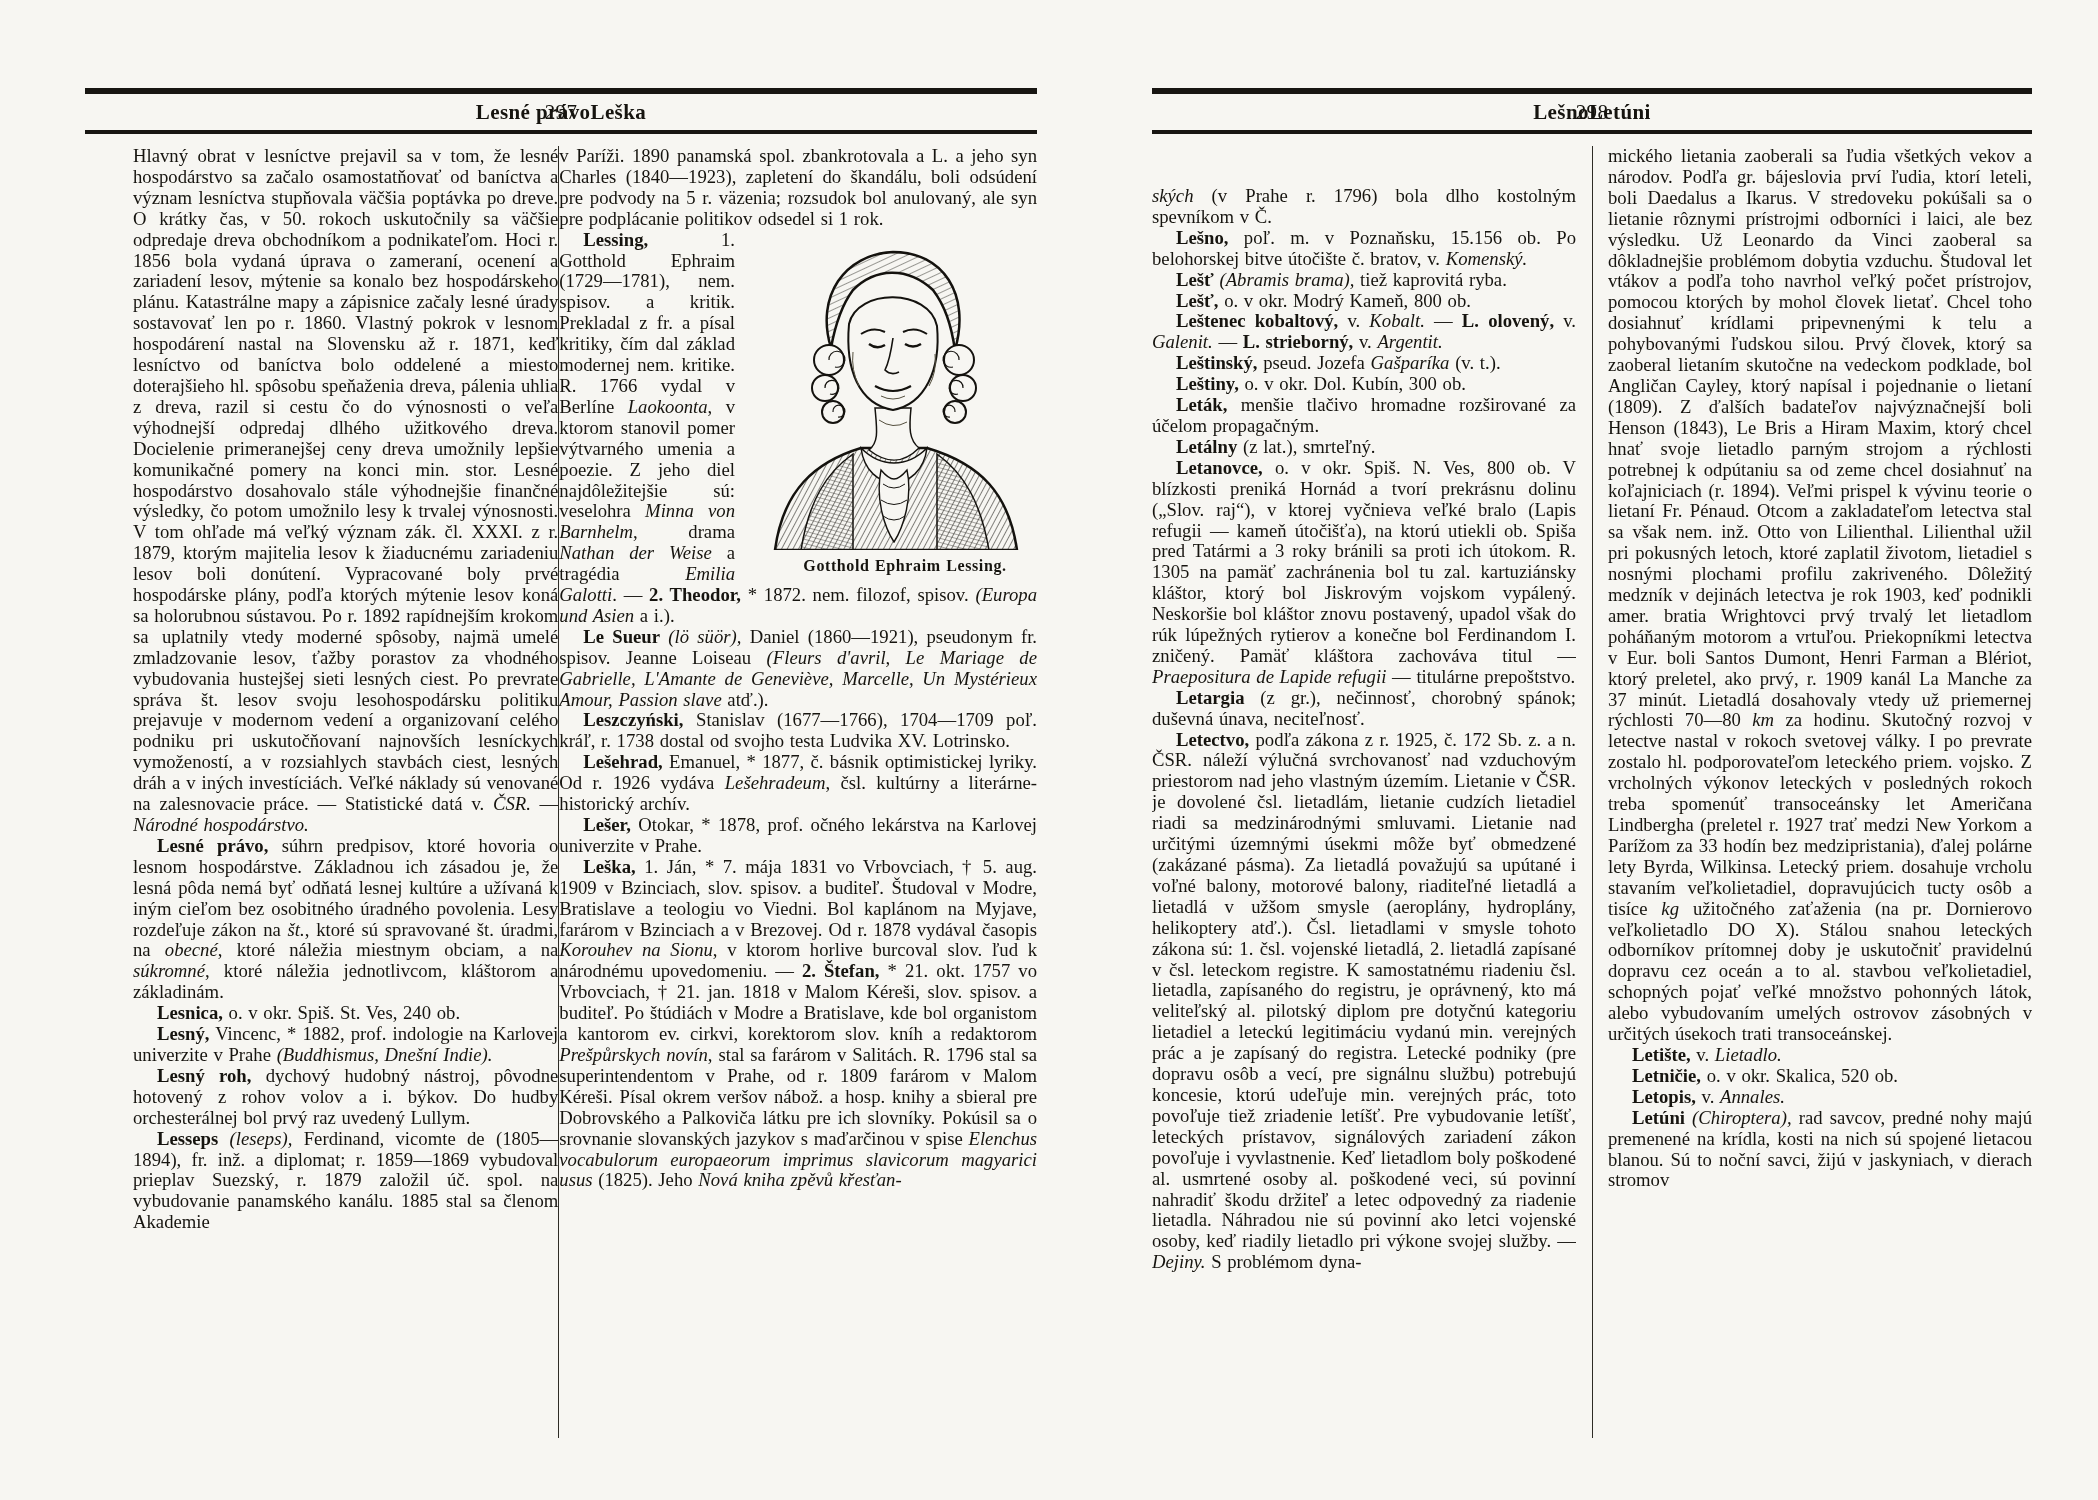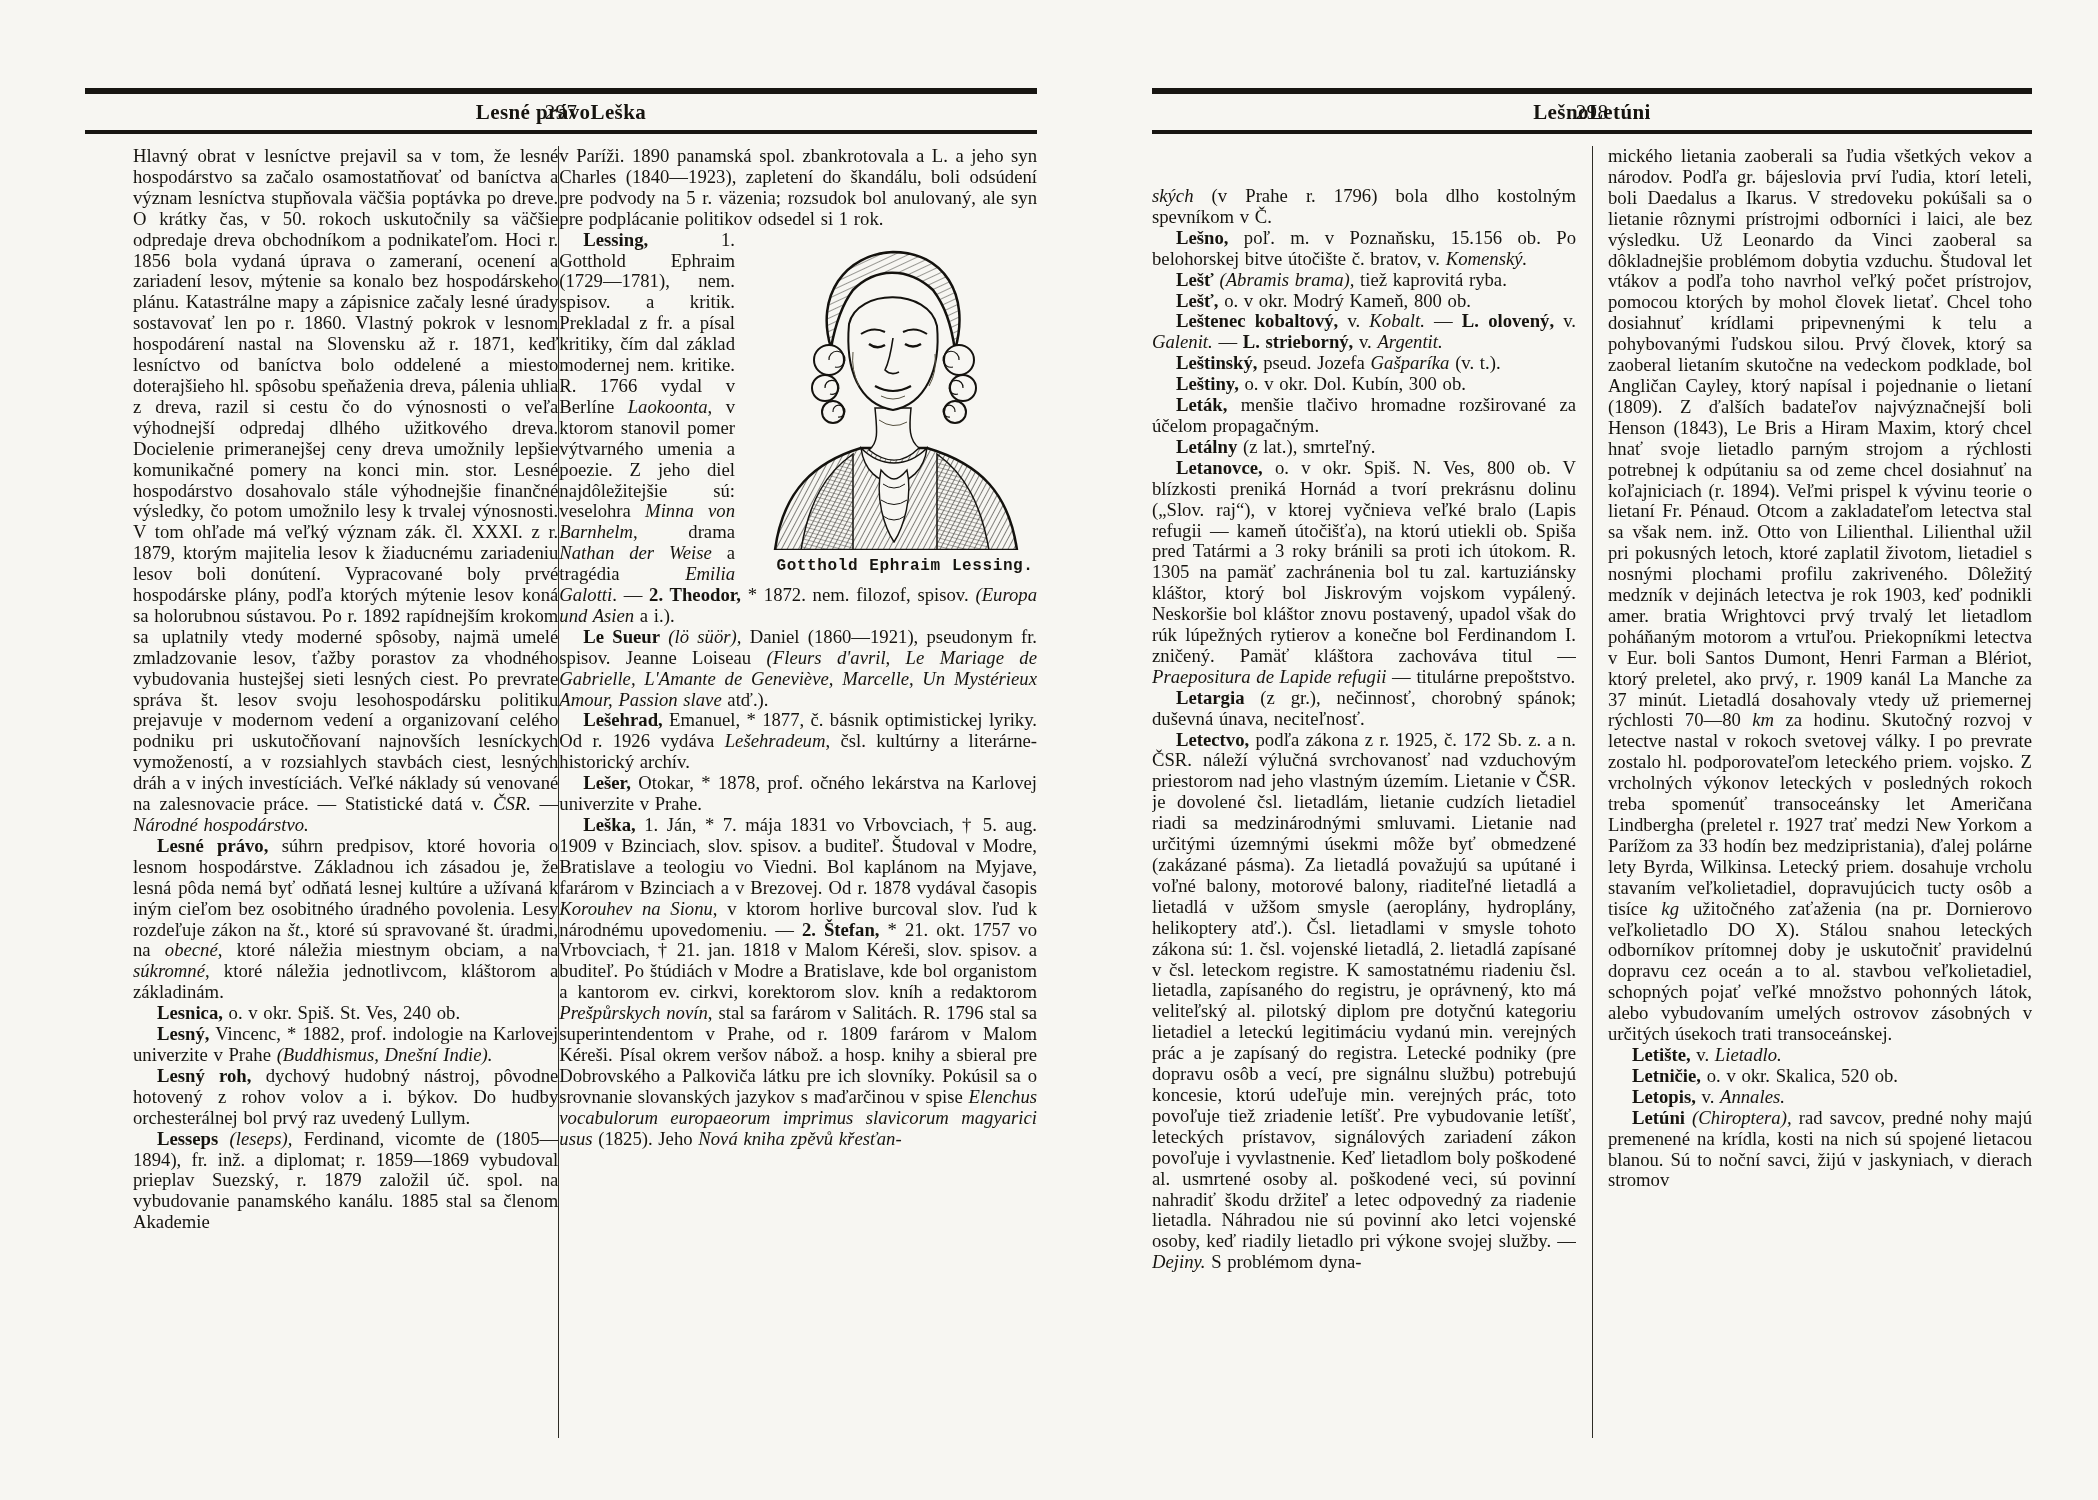--- a/index.html
+++ b/index.html
@@ -33,21 +33,21 @@
   .gutter{flex:1;display:flex;}
   .col p{margin:0;padding:0;}
   .col p.ind{text-indent:24px;}
   .col b{font-weight:700;}
   .fig-float{
     float:right;width:288px;margin:2px 0 3px 14px;text-align:center;
   }
   .fig-float svg{display:block;width:272px;height:318px;margin:0 auto;}
   .fig-caption{
     display:block;font-size:16px;font-weight:bold;letter-spacing:.6px;
-    margin-top:6px;font-family:Liberation Mono, monospace;
+    margin-top:6px;font-family:Liberation Serif, serif;
   }
 </style>
 </head>
 <body>
 
 <div>
 
   <section class="page" id="page-left">
     <header class="page-header">
       <div class="rule rule-top"></div>
@@ -112,20 +112,21 @@
       <path d="M112,112 q8,6 16,1 M148,112 q8,5 16,0" fill="none" stroke="#14120e" stroke-width="2.4"></path>
       <path d="M136,106 C134,120 132,130 128,138 q6,6 14,2" fill="none" stroke="#14120e" stroke-width="1.6"></path>
       <path d="M118,154 q18,10 36,0" fill="none" stroke="#14120e" stroke-width="2.2"></path>
       <path d="M124,164 q12,6 24,0" fill="none" stroke="#55503f" stroke-width="1"></path>
       <path d="M96,120 q-2,18 6,34 M178,122 q2,18 -6,32" fill="none" stroke="#55503f" stroke-width="1"></path>
     </svg>
     <span class="fig-caption">Gotthold Ephraim Lessing.</span>
   </span>
 <b>Lessing,</b><span> 1. Gotthold Ephraim (1729—1781), nem. spisov. a kritik. Prekladal z fr. a písal kritiky, čím dal základ modernej nem. kritike. R. 1766 vydal v Berlíne </span><i>Laokoonta</i><span>, v ktorom stanovil pomer výtvarného umenia a poezie. Z jeho diel najdôležitejšie sú: veselohra </span><i>Minna von Barnhelm</i><span>, drama </span><i>Nathan der Weise</i><span> a tragédia </span><i>Emilia Galotti</i><span>. — </span><b>2. Theodor,</b><span> * 1872. nem. filozof, spisov. </span><i>(Europa und Asien</i><span> a i.).</span></p>
           <p class="ind"><b>Le Sueur</b><span> </span><i>(lö süör),</i><span> Daniel (1860—1921), pseudonym fr. spisov. Jeanne Loiseau </span><i>(Fleurs d'avril, Le Mariage de Gabrielle, L'Amante de Geneviève, Marcelle, Un Mystérieux Amour, Passion slave</i><span> atď.).</span></p>
+          <p class="ind"><b>Leszczyński,</b><span> Stanislav (1677—1766), 1704—1709 poľ. kráľ, r. 1738 dostal od svojho testa Ludvika XV. Lotrinsko.</span></p>
           <p class="ind"><b>Lešehrad,</b><span> Emanuel, * 1877, č. básnik optimistickej lyriky. Od r. 1926 vydáva </span><i>Lešehradeum</i><span>, čsl. kultúrny a literárne-historický archív.</span></p>
           <p class="ind"><b>Lešer,</b><span> Otokar, * 1878, prof. očného lekárstva na Karlovej univerzite v Prahe.</span></p>
           <p class="ind"><b>Leška,</b><span> 1. Ján, * 7. mája 1831 vo Vrbovciach, † 5. aug. 1909 v Bzinciach, slov. spisov. a buditeľ. Študoval v Modre, Bratislave a teologiu vo Viedni. Bol kaplánom na Myjave, farárom v Bzinciach a v Brezovej. Od r. 1878 vydával časopis </span><i>Korouhev na Sionu</i><span>, v ktorom horlive burcoval slov. ľud k národnému upovedomeniu. — </span><b>2. Štefan,</b><span> * 21. okt. 1757 vo Vrbovciach, † 21. jan. 1818 v Malom Kéreši, slov. spisov. a buditeľ. Po štúdiách v Modre a Bratislave, kde bol organistom a kantorom ev. cirkvi, korektorom slov. kníh a redaktorom </span><i>Prešpůrskych novín</i><span>, stal sa farárom v Salitách. R. 1796 stal sa superintendentom v Prahe, od r. 1809 farárom v Malom Kéreši. Písal okrem veršov nábož. a hosp. knihy a sbieral pre Dobrovského a Palkoviča látku pre ich slovníky. Pokúsil sa o srovnanie slovanských jazykov s maďarčinou v spise </span><i>Elenchus vocabulorum europaeorum imprimus slavicorum magyarici usus</i><span> (1825). Jeho </span><i>Nová kniha zpěvů křesťan-</i></p>
         </div>
     </div>
   </section>
 
   <section class="page" id="page-right">
     <header class="page-header">
       <div class="rule rule-top"></div>

